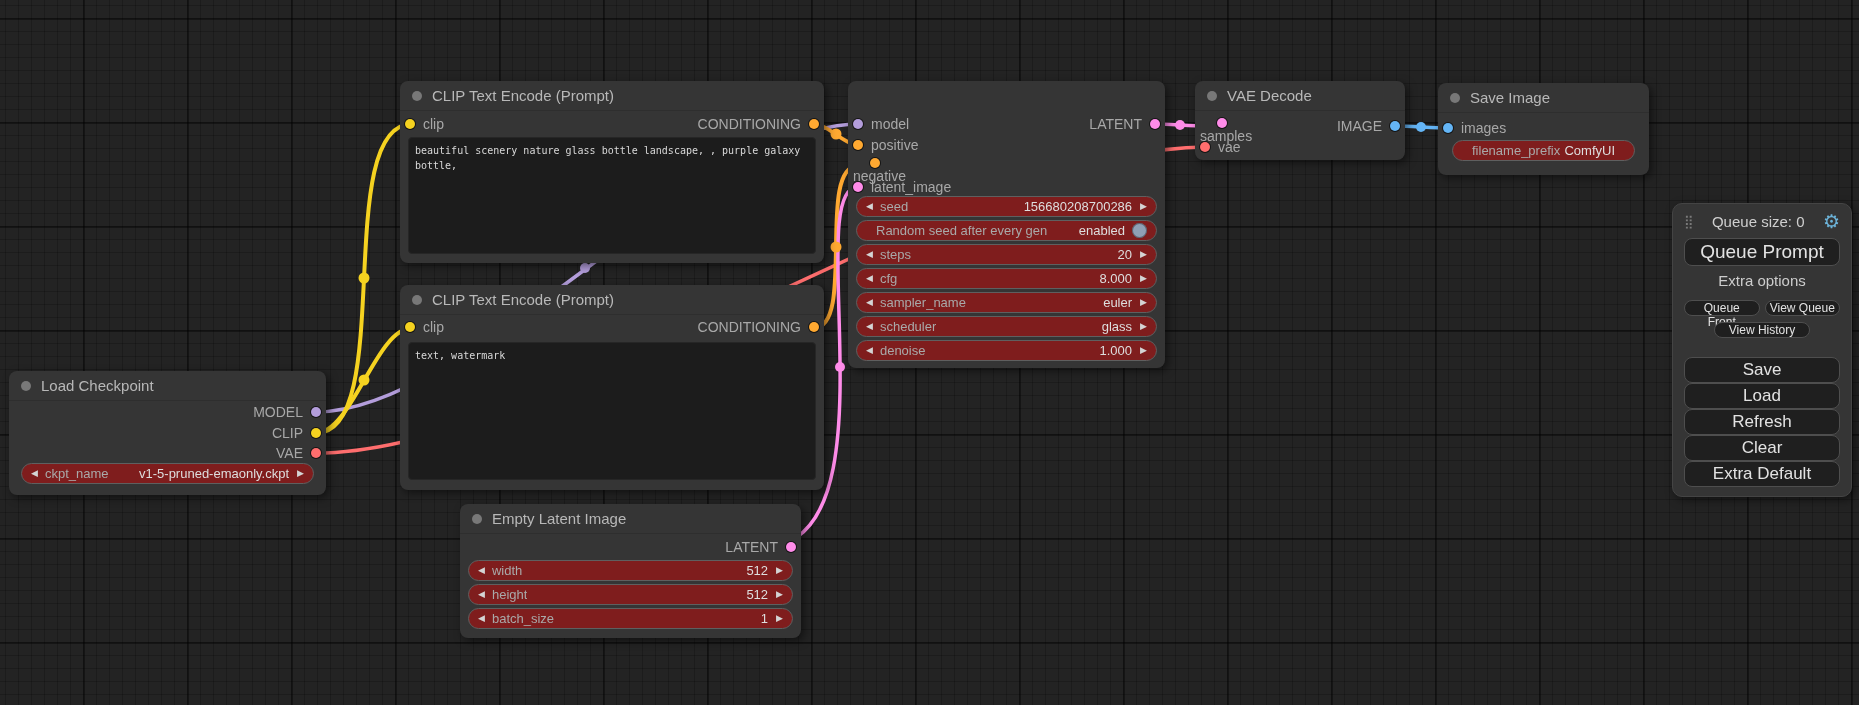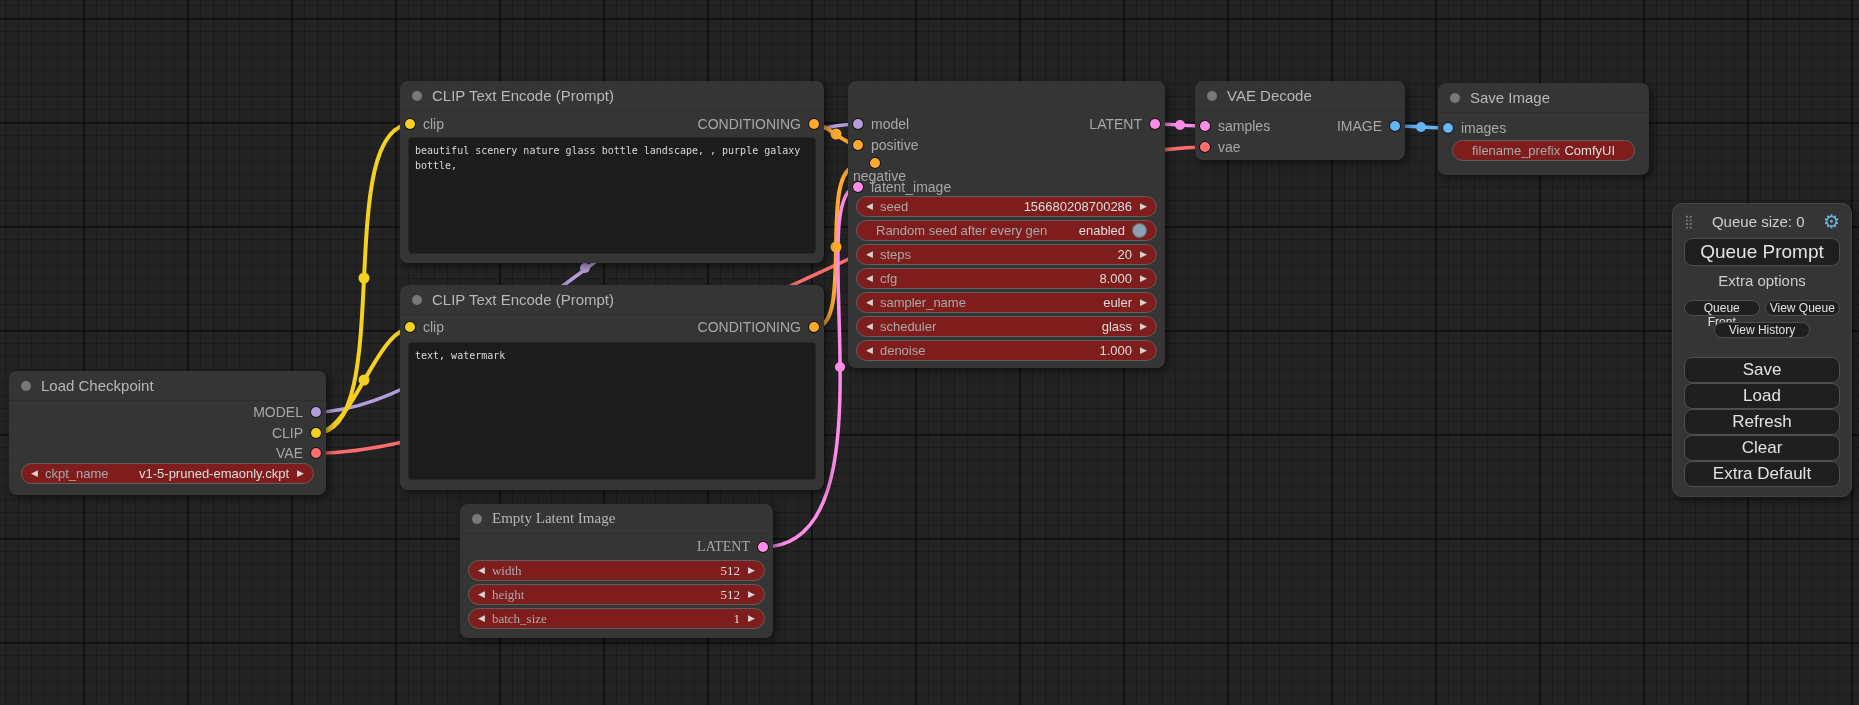--- a/index.html
+++ b/index.html
@@ -158,21 +158,21 @@
     <span>VAE</span>
   </div>
   <div class="pill" style="left:12px; right:12px; top:92px;">
     <span class="arr">◀</span>
     <span class="wlabel">ckpt_name</span>
     <span class="wvalue">v1-5-pruned-emaonly.ckpt</span>
     <span class="arr">▶</span>
   </div>
 </div>
 
-<div class="node" style="left:460px; top:504px; width:313px; height:134px;font-family:Liberation Serif, serif;">
+<div class="node" style="left:460px; top:504px; width:341px; height:134px;">
   <div class="node-header">
     <span class="collapse-dot"></span>
     <span class="node-title">Empty Latent Image</span>
   </div>
   <div class="slot out" style="top:35px;">
     <span class="slot-dot" style="background: rgb(255, 140, 233);"></span>
     <span>LATENT</span>
   </div>
   <div class="pill" style="left:8px; right:8px; top:56px;">
     <span class="arr">◀</span>
@@ -256,21 +256,21 @@
     <span class="wvalue">1.000</span>
     <span class="arr">▶</span>
   </div>
 </div>
 
 <div class="node" style="left:1195px; top:81px; width:210px; height:79px;">
   <div class="node-header">
     <span class="collapse-dot"></span>
     <span class="node-title">VAE Decode</span>
   </div>
-  <div class="slot in" style="top:37px;">
+  <div class="slot in" style="top:37px;flex-direction:column;">
     <span class="slot-dot" style="background: rgb(255, 140, 233);"></span>
     <span>samples</span>
   </div>
   <div class="slot in" style="top:58px;">
     <span class="slot-dot" style="background: rgb(255, 110, 110);"></span>
     <span>vae</span>
   </div>
   <div class="slot out" style="top:37px;">
     <span class="slot-dot" style="background: rgb(100, 181, 246);"></span>
     <span>IMAGE</span>

